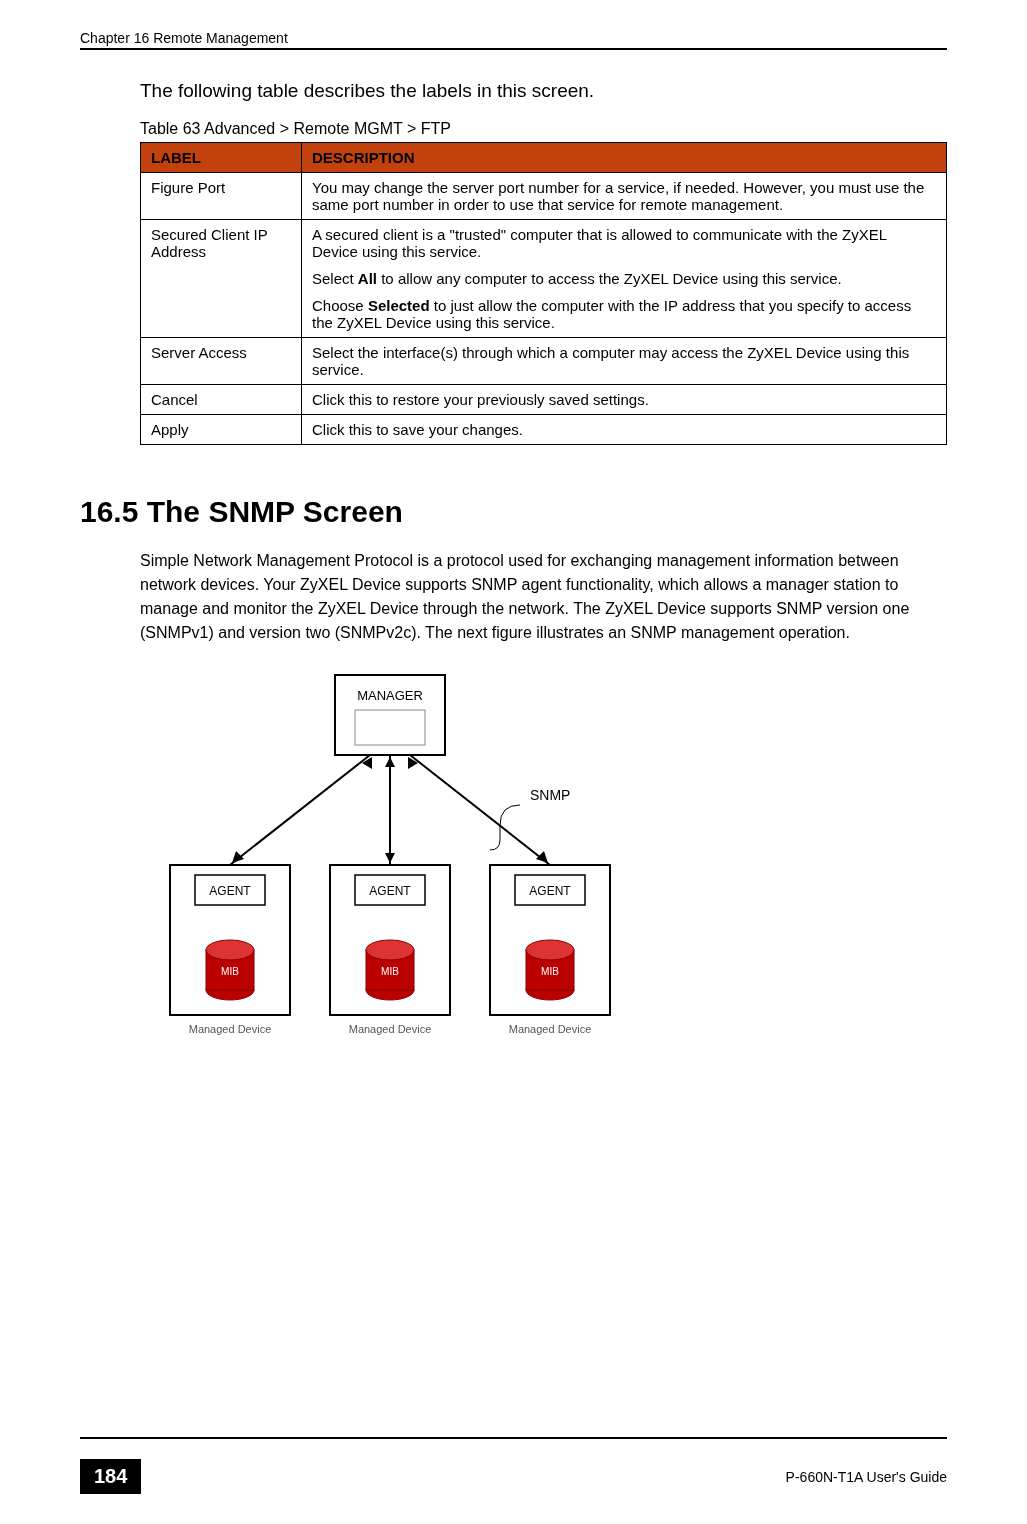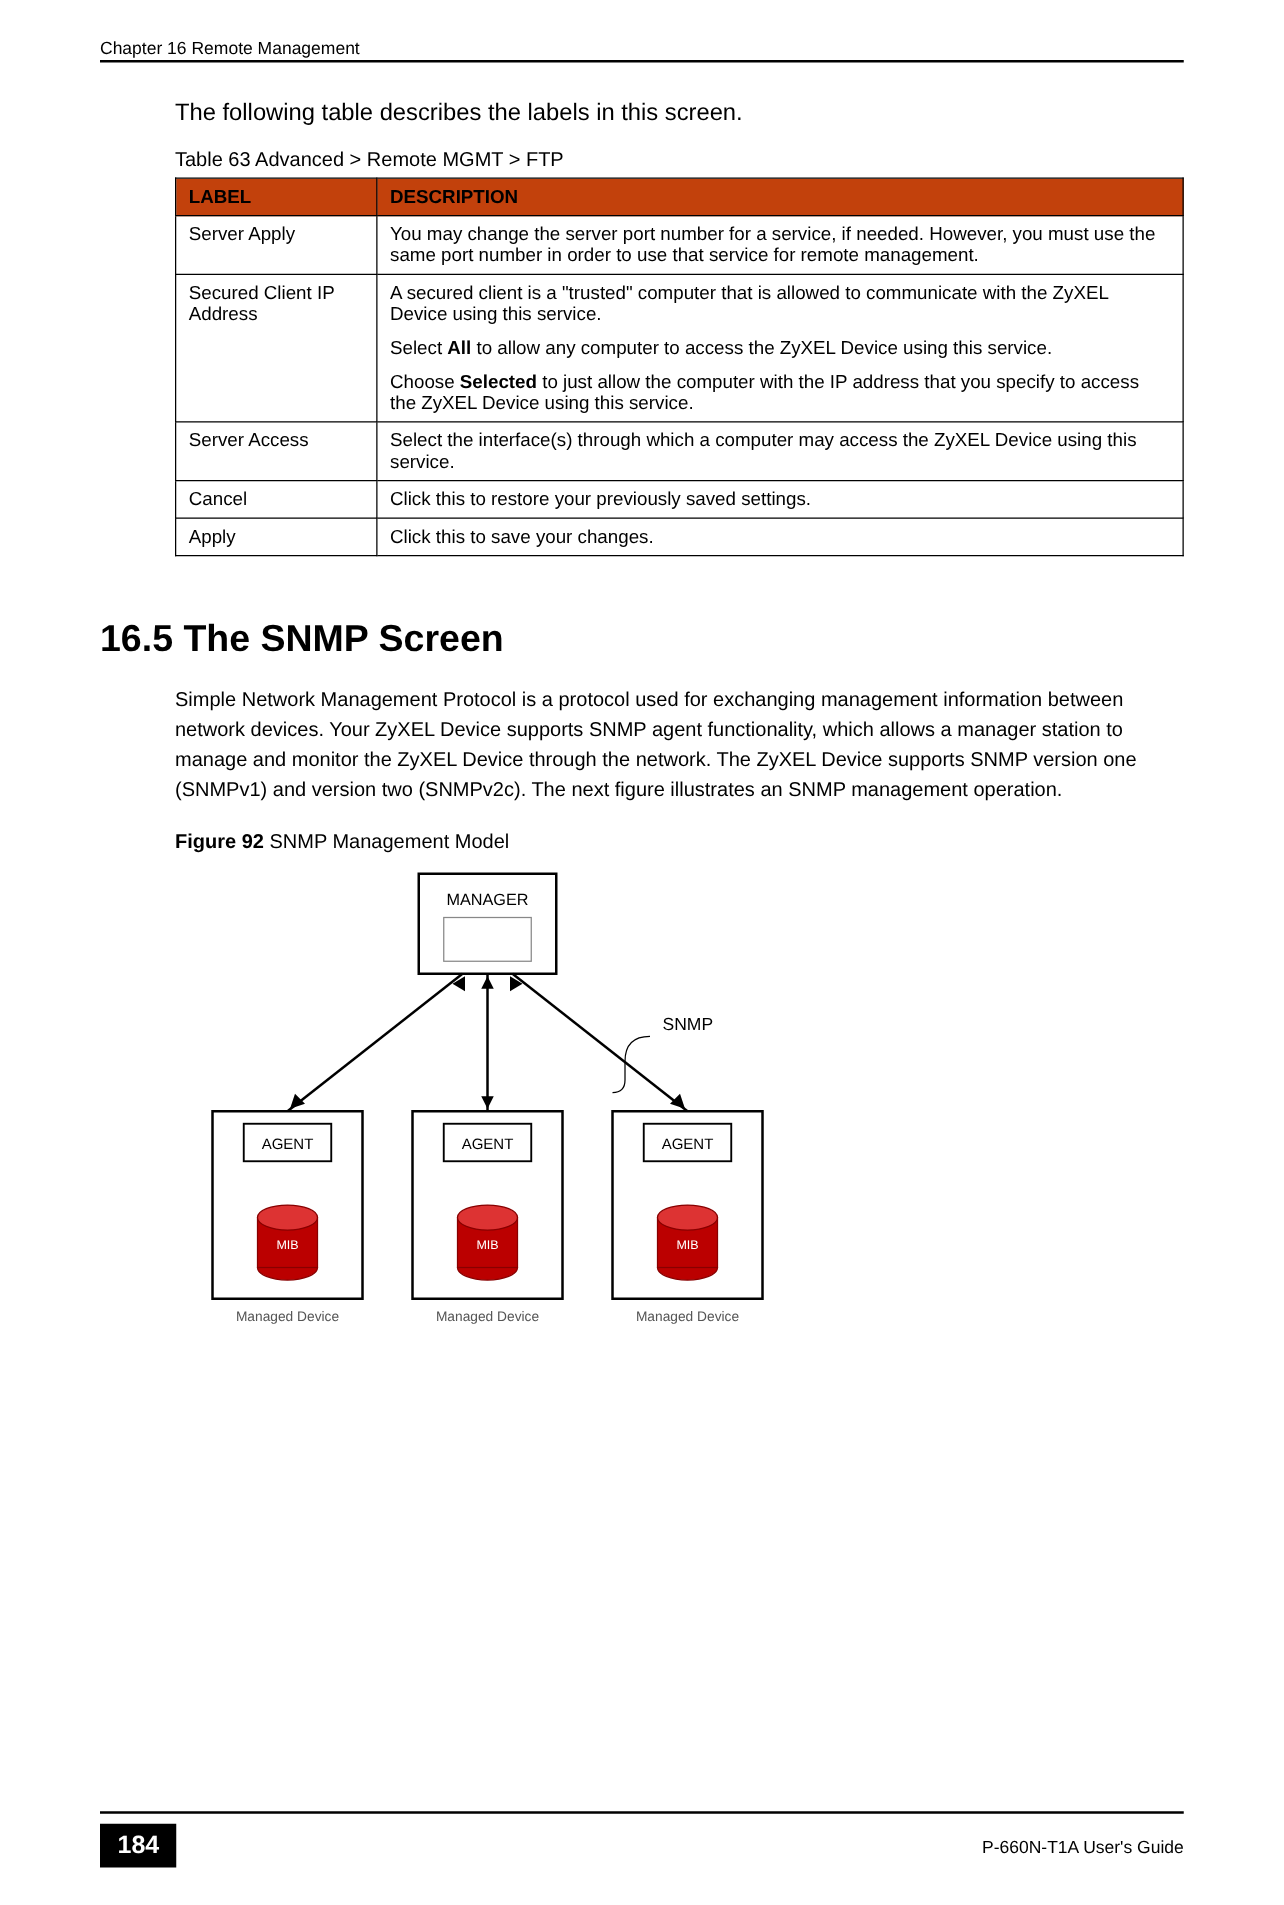--- a/index.html
+++ b/index.html
@@ -88,21 +88,21 @@
   .fig-svg {
     width: 500px;
     height: 380px;
   }
   .footer-row {
     position: absolute;
     bottom: 30px;
     left: 80px;
     right: 80px;
     border-top: 2px solid #000;
-    padding-top: 8px;
+    padding-top: 20px;
     display: flex;
     justify-content: space-between;
     align-items: center;
     font-size: 14px;
   }
   .page-number-box {
     background: #000;
     color: #fff;
     font-weight: bold;
     font-size: 20px;
@@ -135,21 +135,21 @@
 
     <table class="desc-table">
       <thead>
         <tr>
           <th class="col-label">LABEL</th>
           <th>DESCRIPTION</th>
         </tr>
       </thead>
       <tbody>
         <tr>
-          <td>Server Apply</td>
+          <td>Figure Port</td>
           <td>
             <p>You may change the server port number for a service, if needed. However, you must use the same port number in order to use that service for remote management.</p>
           </td>
         </tr>
         <tr>
           <td>Secured Client IP Address</td>
           <td>
             <p>A secured client is a "trusted" computer that is allowed to communicate with the ZyXEL Device using this service.</p>
             <p>Select <strong class="inline-bold">All</strong> to allow any computer to access the ZyXEL Device using this service.</p>
             <p>Choose <strong class="inline-bold">Selected</strong> to just allow the computer with the IP address that you specify to access the ZyXEL Device using this service.</p>
@@ -175,23 +175,20 @@
         </tr>
       </tbody>
     </table>
 
     <h2 class="section-heading">16.5  The SNMP Screen</h2>
 
     <div class="section-body">
       <p>Simple Network Management Protocol is a protocol used for exchanging management information between network devices. Your ZyXEL Device supports SNMP agent functionality, which allows a manager station to manage and monitor the ZyXEL Device through the network. The ZyXEL Device supports SNMP version one (SNMPv1) and version two (SNMPv2c). The next figure illustrates an SNMP management operation.</p>
     </div>
 
-    <div class="figure-caption">
-      <span class="bold">Figure 92</span><span>   SNMP Management Model</span>
-    </div>
 
     <div class="figure-area">
       <svg class="fig-svg" viewBox="0 0 500 380">
 
         <rect x="195" y="10" width="110" height="80" fill="#fff" stroke="#000" stroke-width="2"></rect>
         <rect x="215" y="45" width="70" height="35" fill="#fff" stroke="#888" stroke-width="1"></rect>
         <text x="250" y="35" text-anchor="middle" font-size="13" font-family="Arial">MANAGER</text>
 
         <text x="390" y="135" font-size="14" font-family="Arial">SNMP</text>
         <path d="M380 140 Q360 140 360 160 L360 175 Q360 185 350 185" fill="none" stroke="#000" stroke-width="1"></path>

